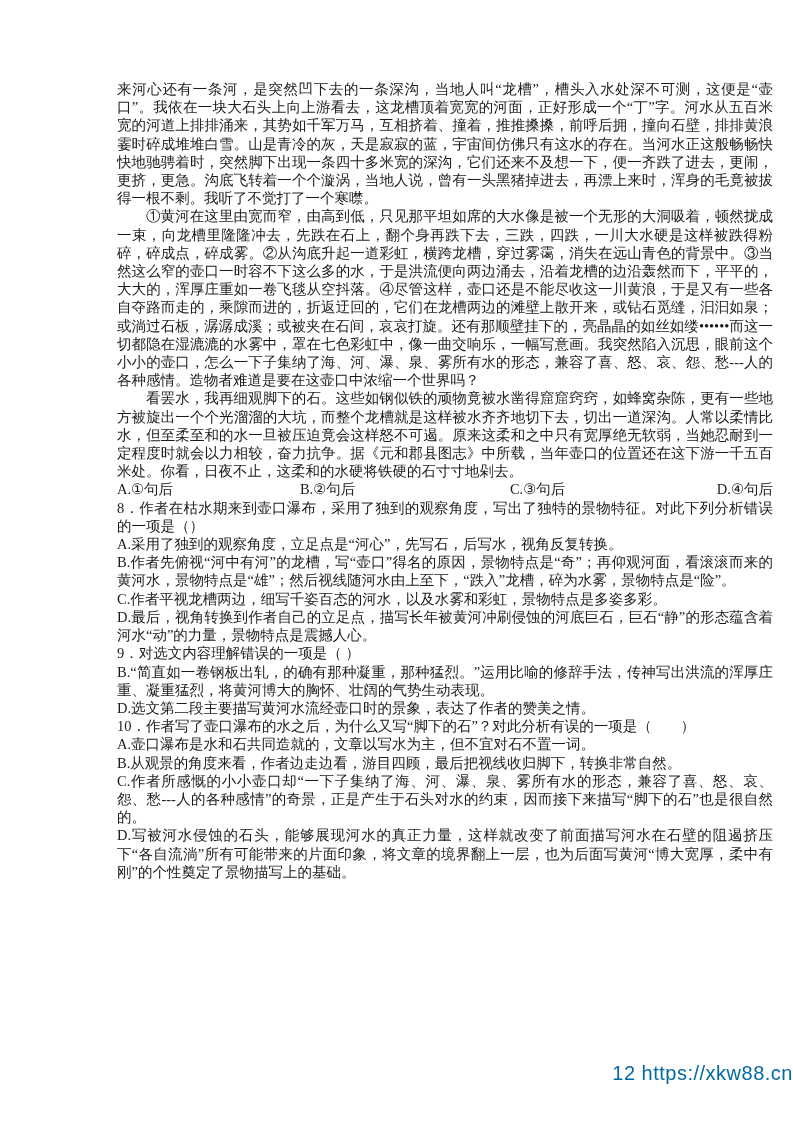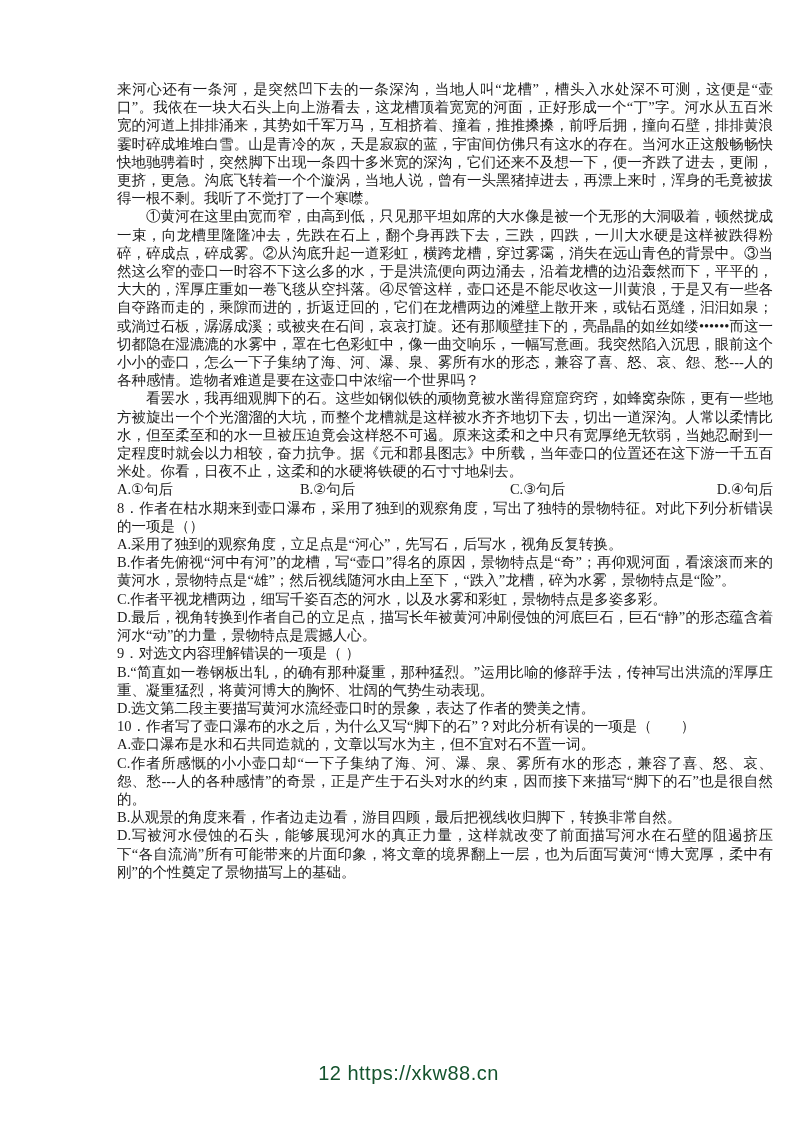--- a/index.html
+++ b/index.html
@@ -27,24 +27,24 @@
   p.indent{text-indent:2em;}
   .options-row{display:flex;align-items:baseline;justify-content:space-between;}
   .options-row .opt{white-space:nowrap;}
   .options-row .opt-0{width:113px;}
   .options-row .opt-1{width:140px;}
   .options-row .opt-2{width:137px;}
   .footer{
     position:absolute;
     left:0; right:0;
     top:1062px;
-    text-align:center;
+    text-align:right;
     font-family:"Liberation Sans","DejaVu Sans",sans-serif;
     font-size:20px;
-    color:#14532d;
+    color:#0369a1;
     letter-spacing:0.5px;
     margin-left:24px;
   }
   .footer .page-num{margin-right:6px;}
 </style>
 </head>
 <body>
 
 <div class="page">
   <div class="content">
@@ -63,21 +63,21 @@
         <p>8．作者在枯水期来到壶口瀑布，采用了独到的观察角度，写出了独特的景物特征。对此下列分析错误的一项是（）</p>
         <p>A.采用了独到的观察角度，立足点是“河心”，先写石，后写水，视角反复转换。</p>
         <p>B.作者先俯视“河中有河”的龙槽，写“壶口”得名的原因，景物特点是“奇”；再仰观河面，看滚滚而来的黄河水，景物特点是“雄”；然后视线随河水由上至下，“跌入”龙槽，碎为水雾，景物特点是“险”。</p>
         <p>C.作者平视龙槽两边，细写千姿百态的河水，以及水雾和彩虹，景物特点是多姿多彩。</p>
         <p>D.最后，视角转换到作者自己的立足点，描写长年被黄河冲刷侵蚀的河底巨石，巨石“静”的形态蕴含着河水“动”的力量，景物特点是震撼人心。</p>
         <p>9．对选文内容理解错误的一项是（ ）</p>
         <p>B.“简直如一卷钢板出轧，的确有那种凝重，那种猛烈。”运用比喻的修辞手法，传神写出洪流的浑厚庄重、凝重猛烈，将黄河博大的胸怀、壮阔的气势生动表现。</p>
         <p>D.选文第二段主要描写黄河水流经壶口时的景象，表达了作者的赞美之情。</p>
         <p>10．作者写了壶口瀑布的水之后，为什么又写“脚下的石”？对此分析有误的一项是（　　）</p>
         <p>A.壶口瀑布是水和石共同造就的，文章以写水为主，但不宜对石不置一词。</p>
+        <p>B.从观景的角度来看，作者边走边看，游目四顾，最后把视线收归脚下，转换非常自然。</p>
         <p>C.作者所感慨的小小壶口却“一下子集纳了海、河、瀑、泉、雾所有水的形态，兼容了喜、怒、哀、怨、愁---人的各种感情”的奇景，正是产生于石头对水的约束，因而接下来描写“脚下的石”也是很自然的。</p>
-        <p>B.从观景的角度来看，作者边走边看，游目四顾，最后把视线收归脚下，转换非常自然。</p>
         <p>D.写被河水侵蚀的石头，能够展现河水的真正力量，这样就改变了前面描写河水在石壁的阻遏挤压下“各自流淌”所有可能带来的片面印象，将文章的境界翻上一层，也为后面写黄河“博大宽厚，柔中有刚”的个性奠定了景物描写上的基础。</p>
       </div>
   </div>
   <div class="footer">
     <span class="page-num">12</span><span>https://xkw88.cn</span>
   </div>
 </div>
 
 </body></html>

